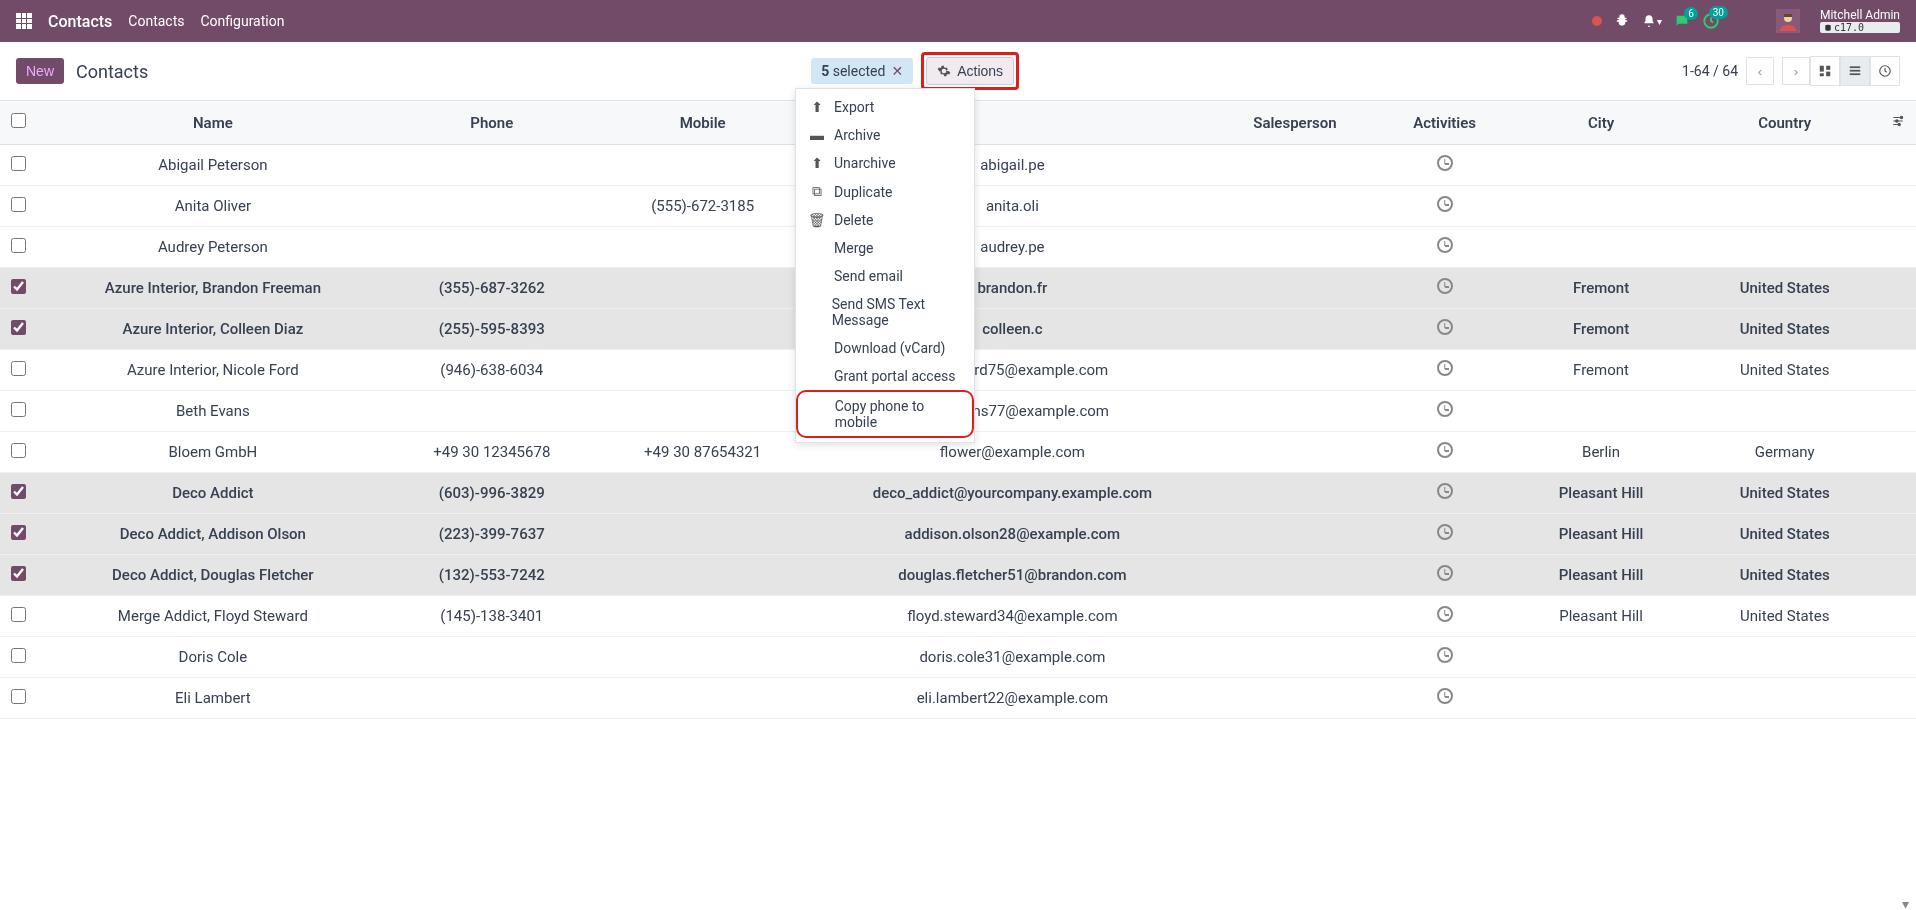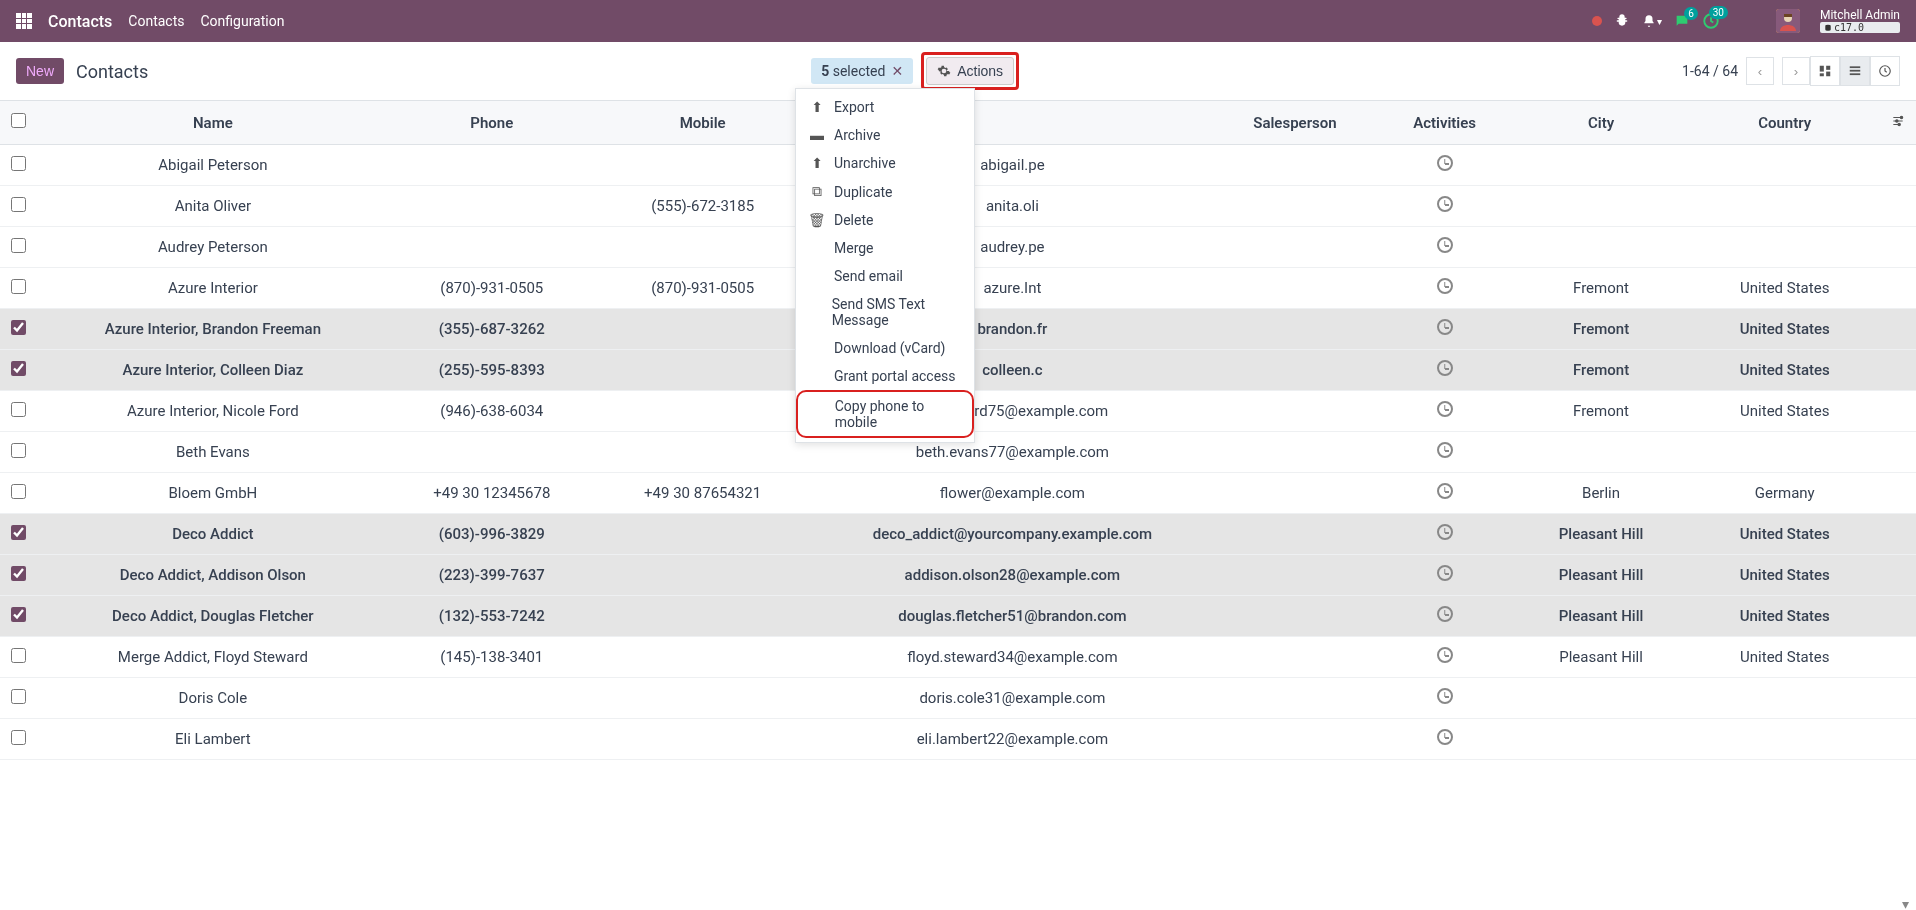--- a/index.html
+++ b/index.html
@@ -240,32 +240,20 @@
           <td class="col-name">Audrey Peterson</td>
           <td class="col-phone"></td>
           <td class="col-mobile"></td>
           <td class="col-email">audrey.pe</td>
           <td class="col-sales"></td>
           <td class="col-activities"><span class="clock-icon"></span></td>
           <td class="col-city"></td>
           <td class="col-country"></td>
           <td class="opt"></td>
         </tr>
-        <tr>
-          <td class="chk"><input type="checkbox" style=""></td>
-          <td class="col-name">Azure Interior</td>
-          <td class="col-phone">(870)-931-0505</td>
-          <td class="col-mobile">(870)-931-0505</td>
-          <td class="col-email">azure.Int</td>
-          <td class="col-sales"></td>
-          <td class="col-activities"><span class="clock-icon"></span></td>
-          <td class="col-city">Fremont</td>
-          <td class="col-country">United States</td>
-          <td class="opt"></td>
-        </tr>
         <tr class="selected">
           <td class="chk"><input type="checkbox" checked="" style=""></td>
           <td class="col-name">Azure Interior, Brandon Freeman</td>
           <td class="col-phone">(355)-687-3262</td>
           <td class="col-mobile"></td>
           <td class="col-email">brandon.fr</td>
           <td class="col-sales"></td>
           <td class="col-activities"><span class="clock-icon"></span></td>
           <td class="col-city">Fremont</td>
           <td class="col-country">United States</td>

